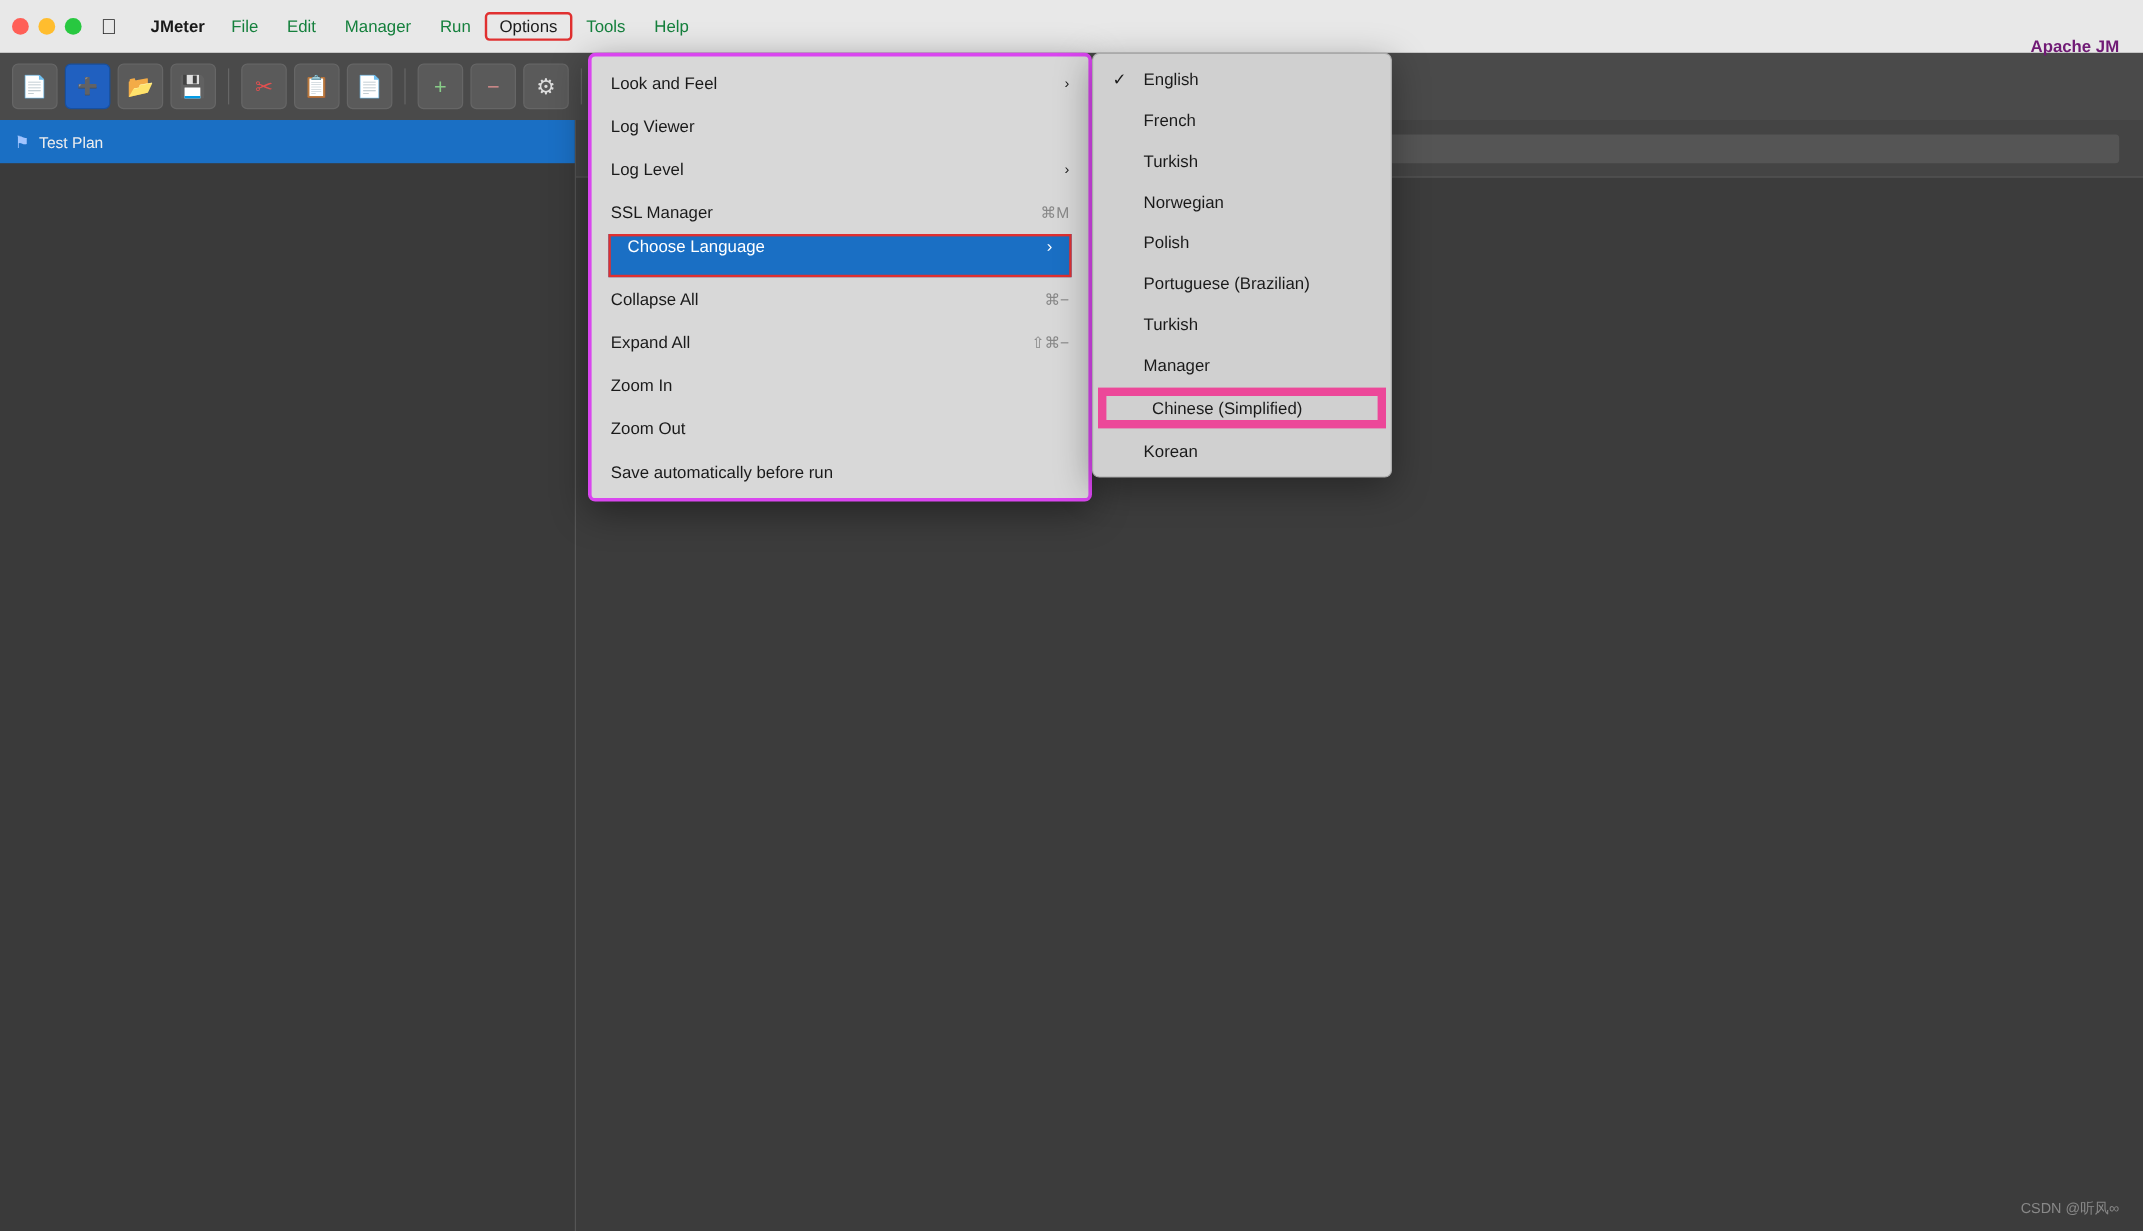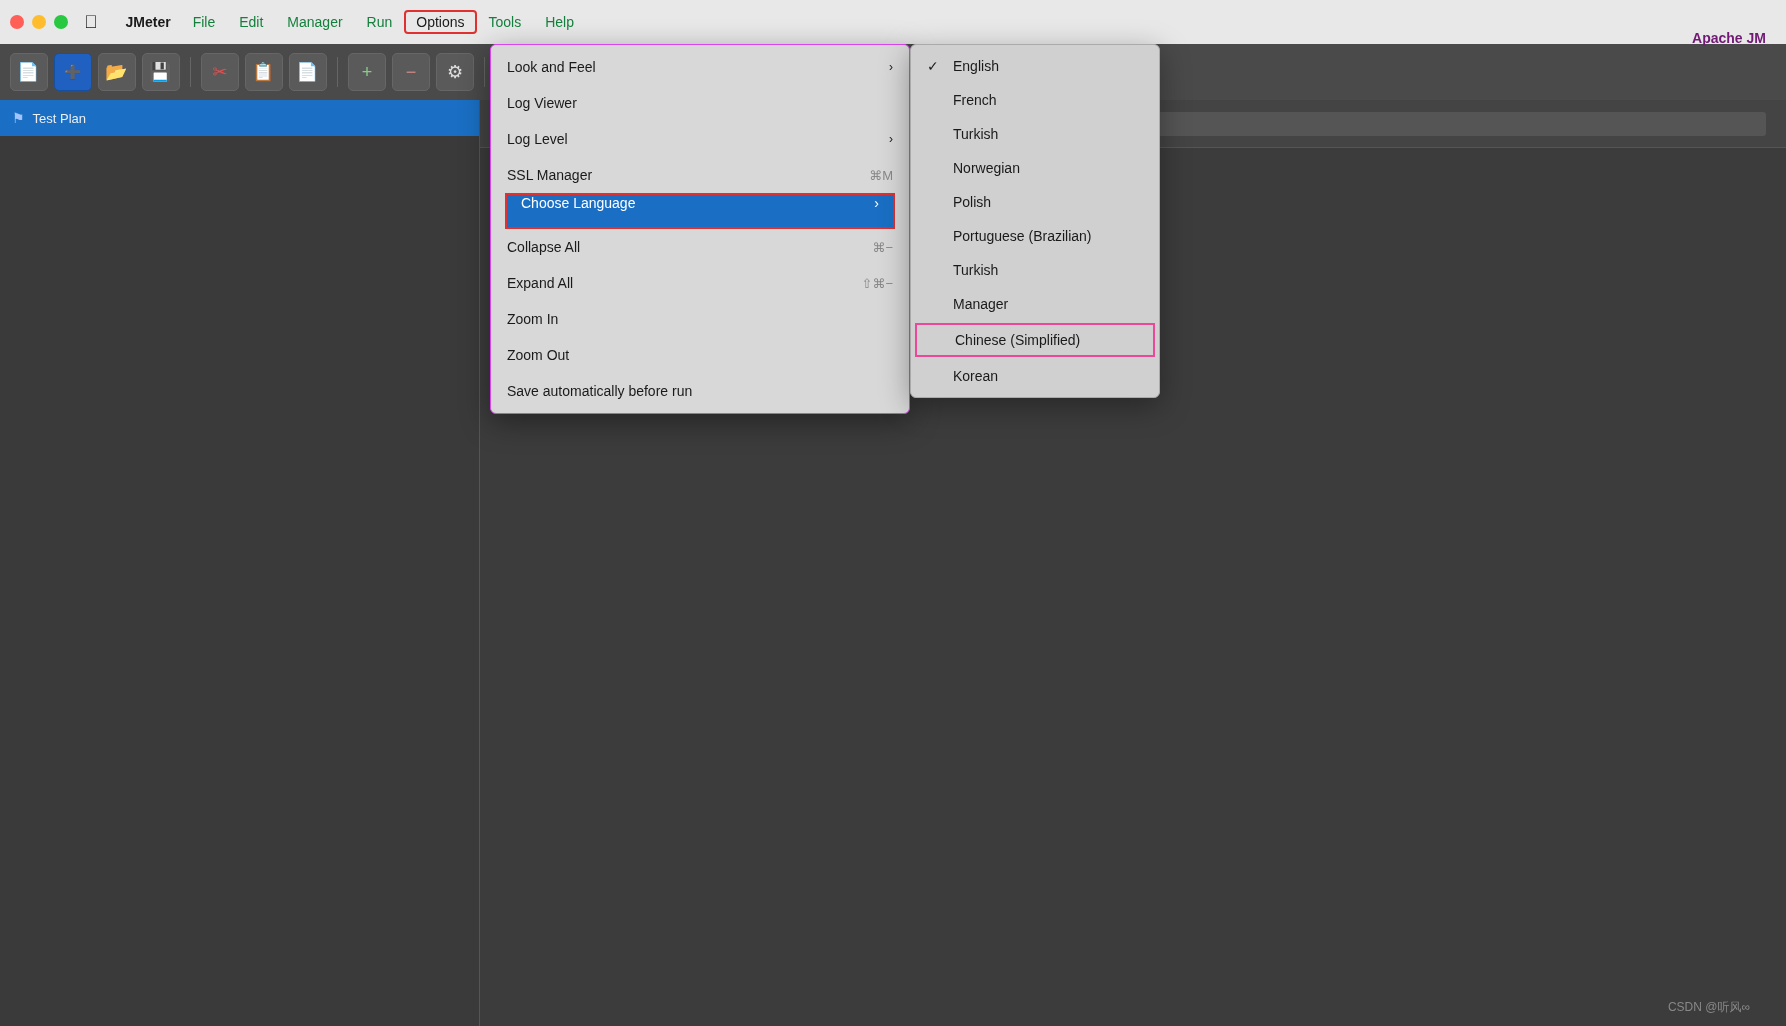--- a/index.html
+++ b/index.html
@@ -160,21 +160,21 @@
       font-size: 14px;
     }
 
     
     .options-dropdown {
       position: absolute;
       top: 44px;
       left: 490px;
       width: 420px;
       background: #d8d8d8;
-      border: 1px solid #d946ef;
+      border: 3px solid #d946ef;
       border-radius: 6px;
       box-shadow: 0 8px 30px rgba(0,0,0,0.4);
       z-index: 200;
       padding: 4px 0;
     }
     .dropdown-item {
       height: 36px;
       display: flex;
       align-items: center;
       padding: 0 16px;
@@ -239,21 +239,21 @@
     }
     .lang-item.has-check .checkmark {
       color: #1a1a1a;
     }
     .lang-item.no-check .checkmark {
       color: transparent;
     }
 
     
     .lang-item.chinese-simplified {
-      border: 2px solid #ec4899;
+      border: 7px solid #ec4899;
       margin: 2px 4px;
       padding: 0 12px;
     }
 
     
     .help-btn {
       width: 38px;
       height: 38px;
       background: #1a6fc4;
       border-radius: 5px;
@@ -262,21 +262,21 @@
       justify-content: center;
       color: white;
       font-size: 18px;
       font-weight: bold;
       cursor: pointer;
     }
 
     .watermark {
       position: absolute;
       bottom: 10px;
-      right: 36px;
+      right: 20px;
       color: #888;
       font-size: 12px;
     }
   </style>
 </head>
 <body>
 
 <div class="menubar">
   <div class="traffic-lights">
     <div class="traffic-light tl-red"></div>

